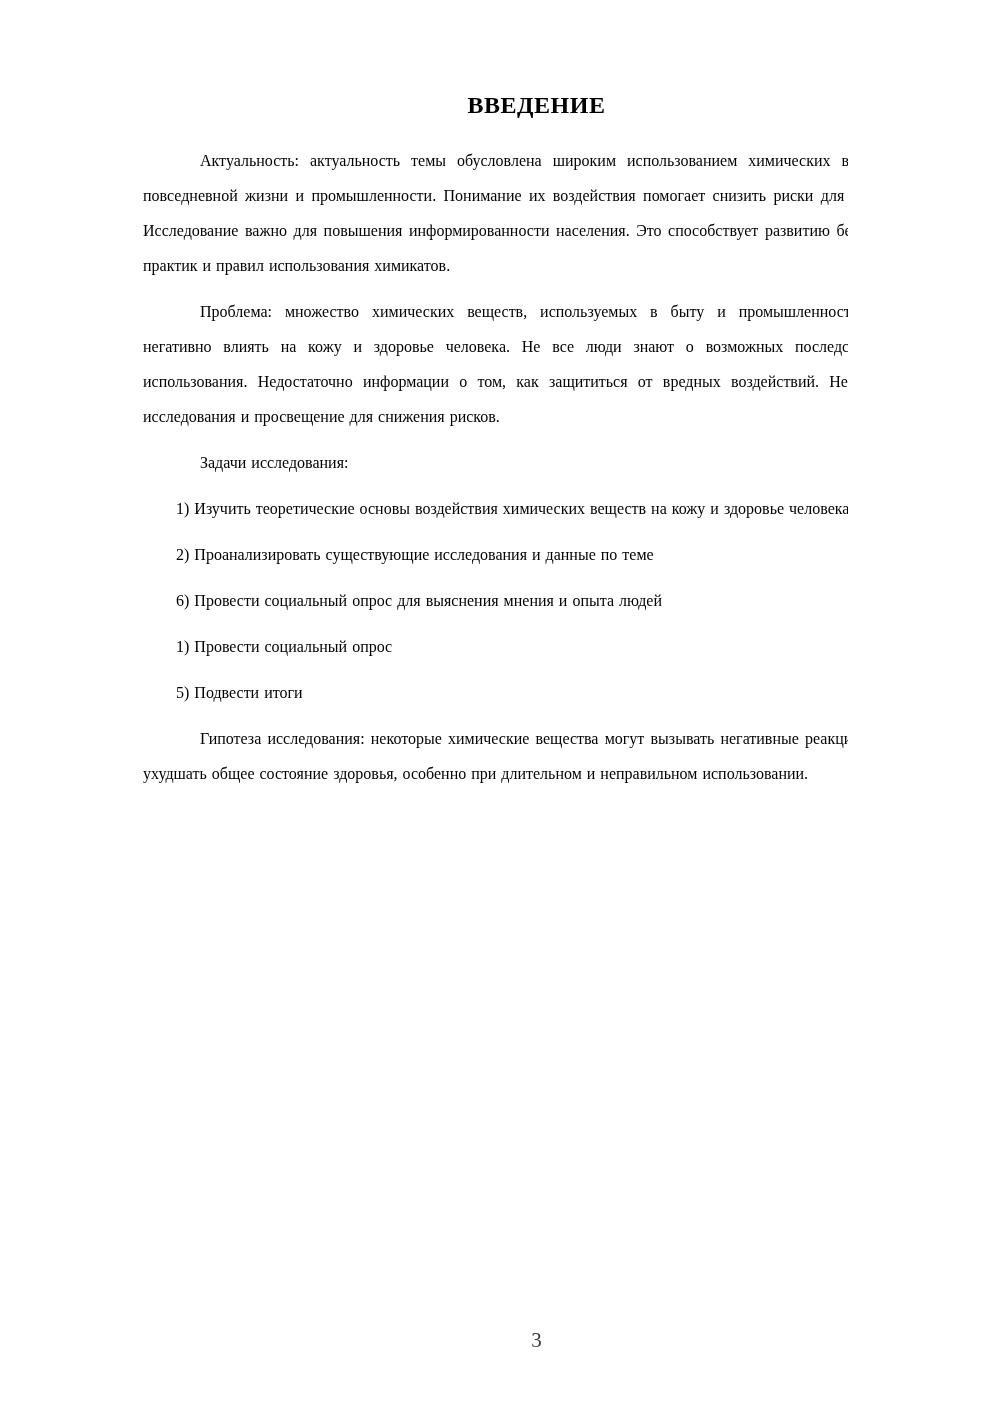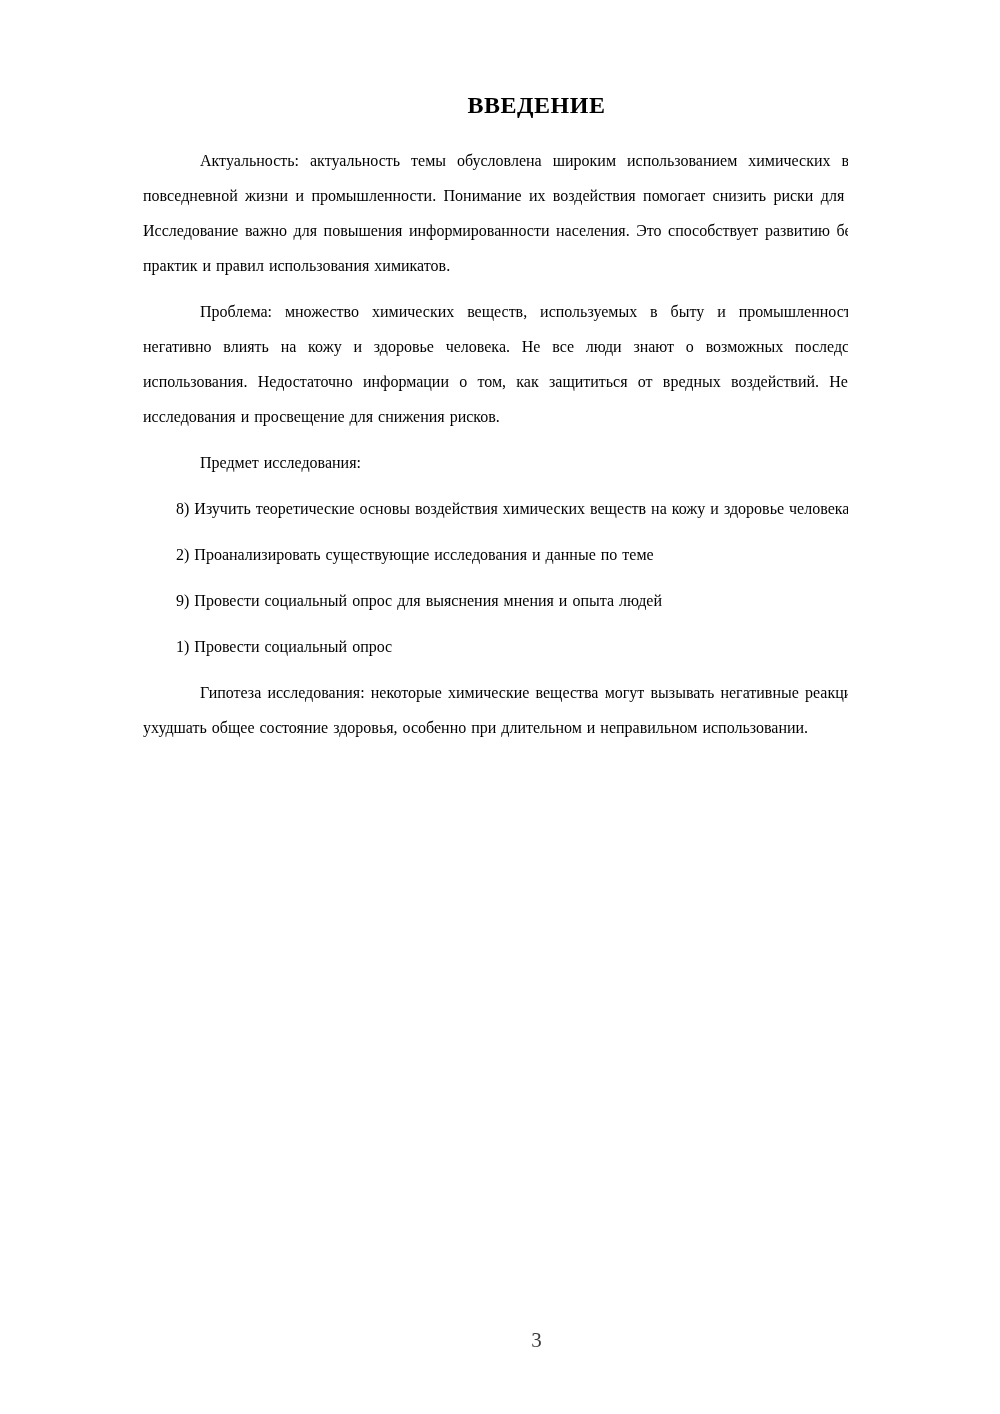--- a/index.html
+++ b/index.html
@@ -59,30 +59,31 @@
 <div class="page">
   <div class="content">
 
     <h1 class="doc-title">ВВЕДЕНИЕ</h1>
 
     <p class="para">Актуальность: актуальность темы обусловлена широким использованием химических веществ в повседневной жизни и промышленности. Понимание их воздействия помогает снизить риски для здоровья. Исследование важно для повышения информированности населения. Это способствует развитию безопасных практик и правил использования химикатов.</p>
 
     <p class="para">Проблема: множество химических веществ, используемых в быту и промышленности, могут негативно влиять на кожу и здоровье человека. Не все люди знают о возможных последствиях их использования. Недостаточно информации о том, как защититься от вредных воздействий. Необходимы исследования и просвещение для снижения рисков.</p>
 
 
-    <p class="para">Предмет исследования:</p>
+    <p class="para">Задачи исследования:</p>
 
-    <p class="para list-item">8) Изучить теоретические основы воздействия химических веществ на кожу и здоровье человека</p>
+    <p class="para list-item">1) Изучить теоретические основы воздействия химических веществ на кожу и здоровье человека</p>
 
     <p class="para list-item">2) Проанализировать существующие исследования и данные по теме</p>
 
-    <p class="para list-item">9) Провести социальный опрос для выяснения мнения и опыта людей</p>
+    <p class="para list-item">6) Провести социальный опрос для выяснения мнения и опыта людей</p>
 
     <p class="para list-item">1) Провести социальный опрос</p>
 
+    <p class="para list-item">5) Подвести итоги</p>
 
 
 
     <p class="para">Гипотеза исследования: некоторые химические вещества могут вызывать негативные реакции кожи и ухудшать общее состояние здоровья, особенно при длительном и неправильном использовании.</p>
 
   </div>
 
   <div class="page-number">3</div>
 </div>
 

